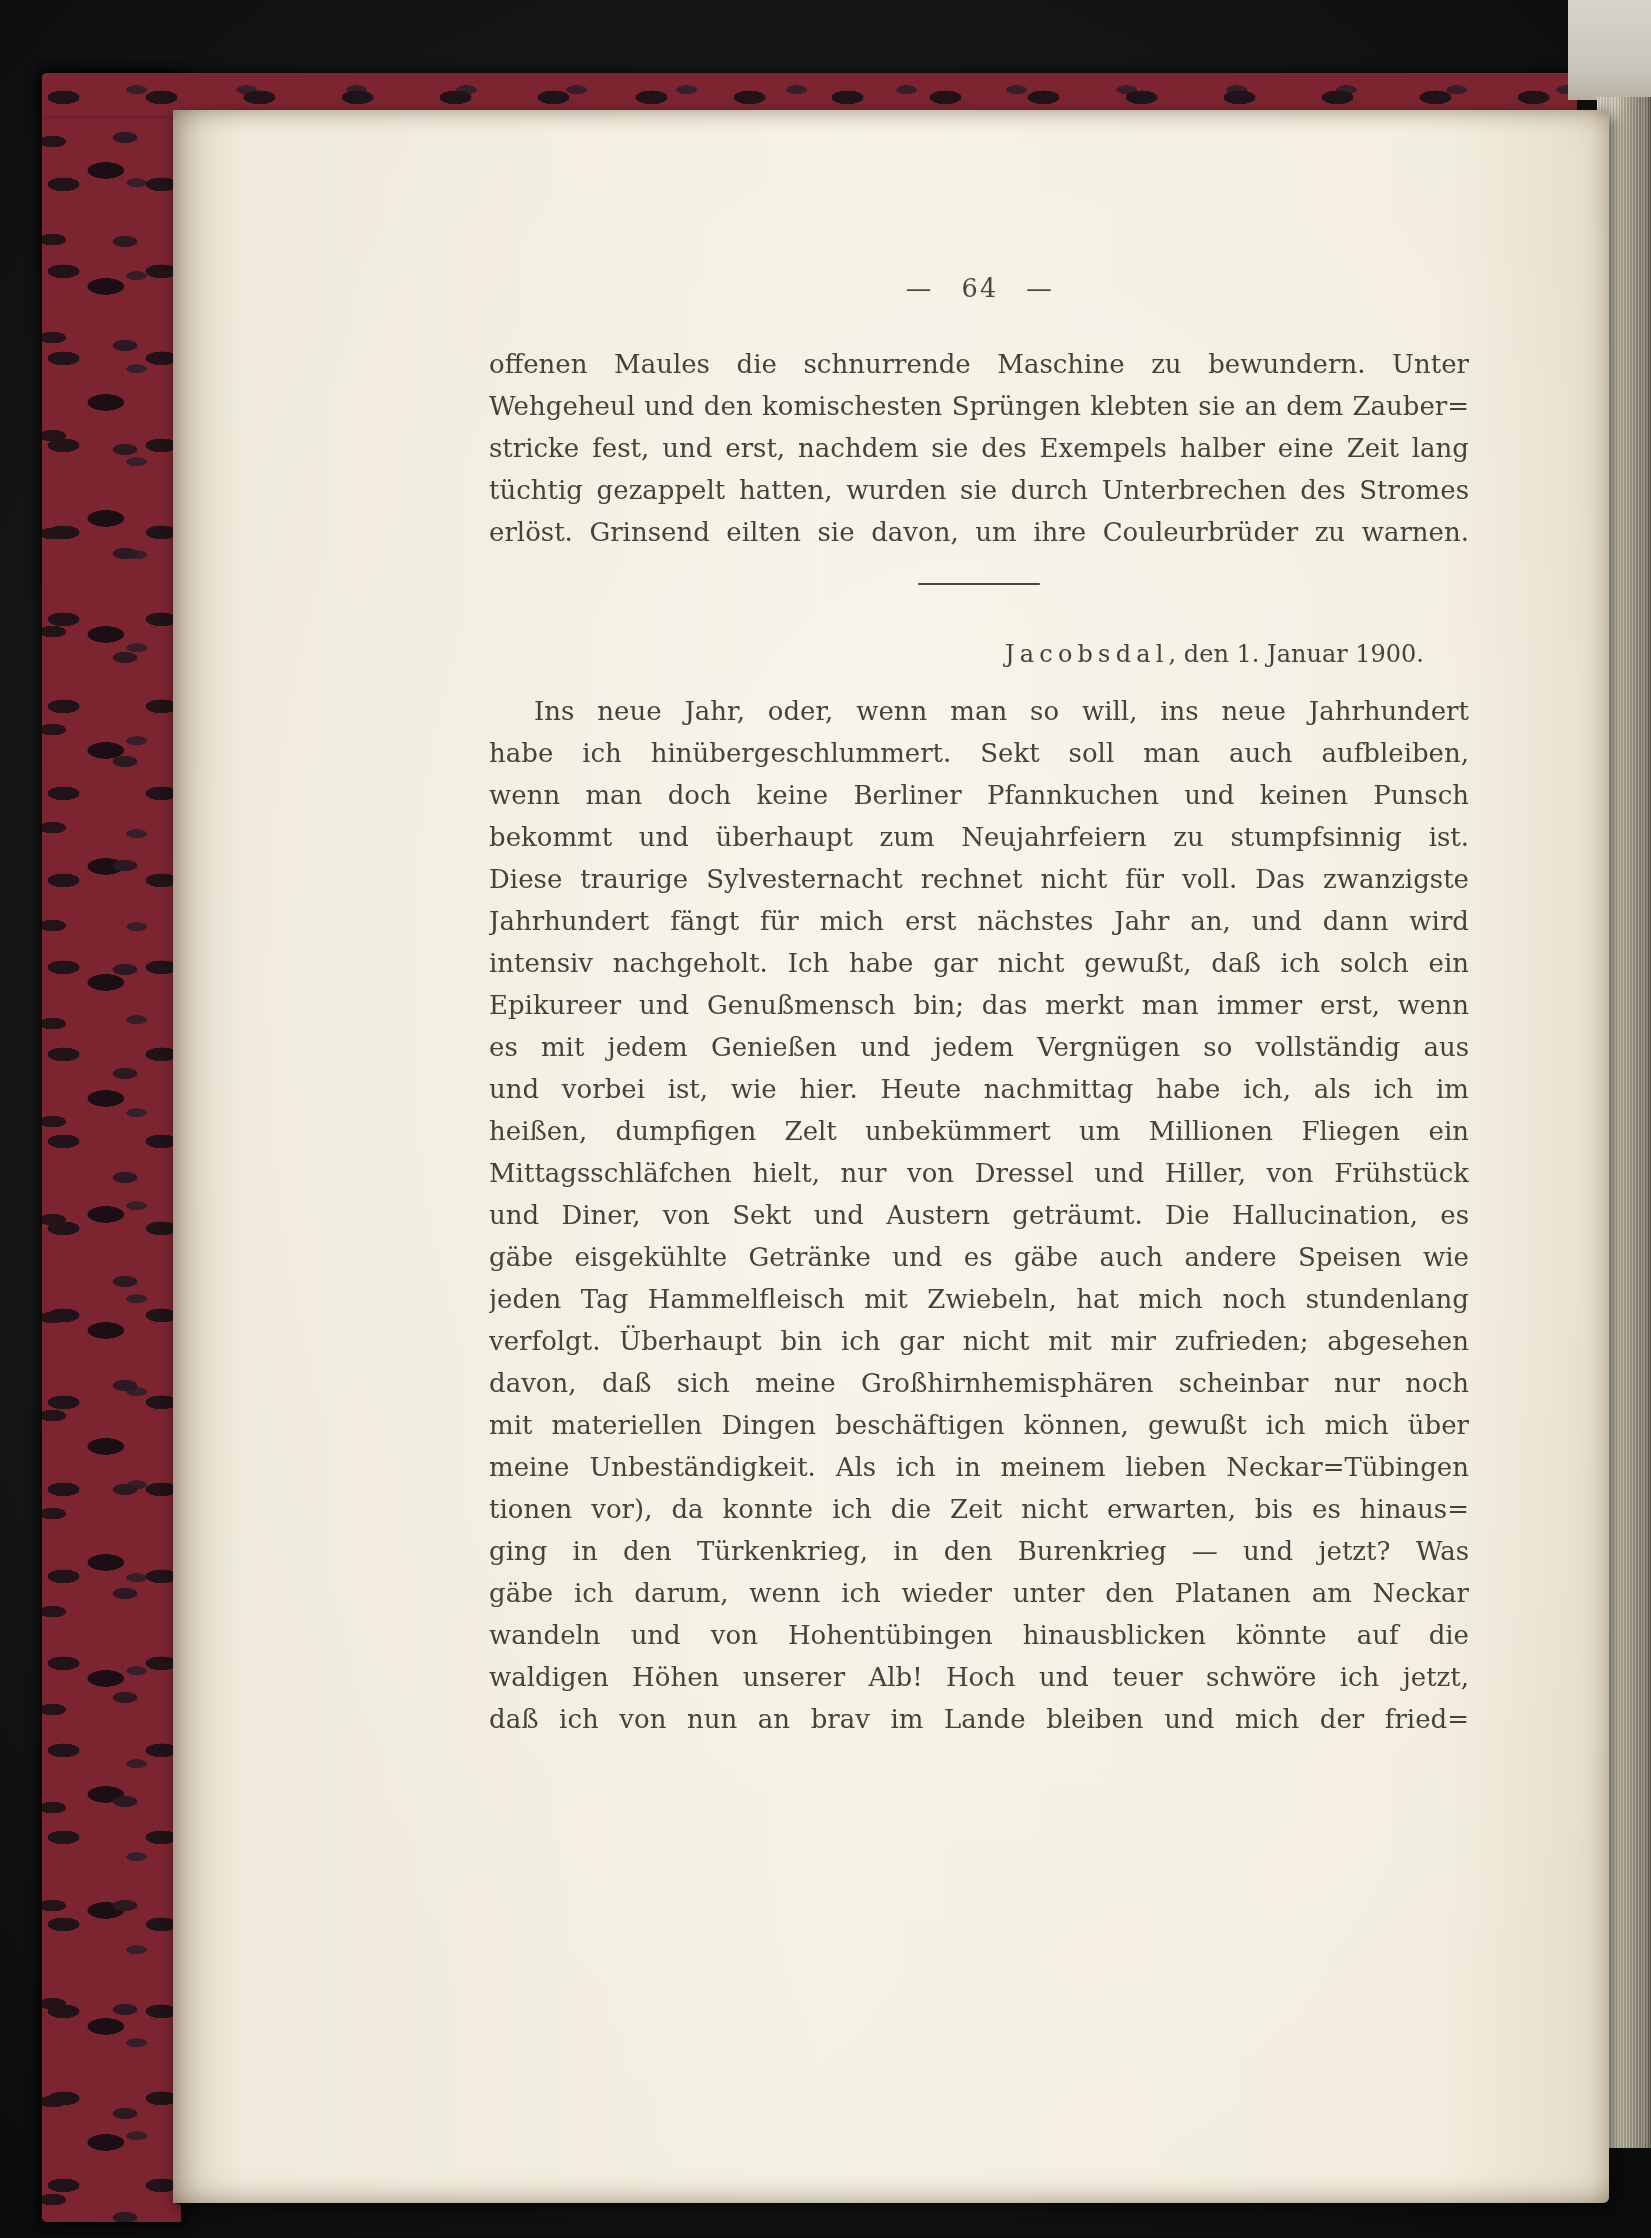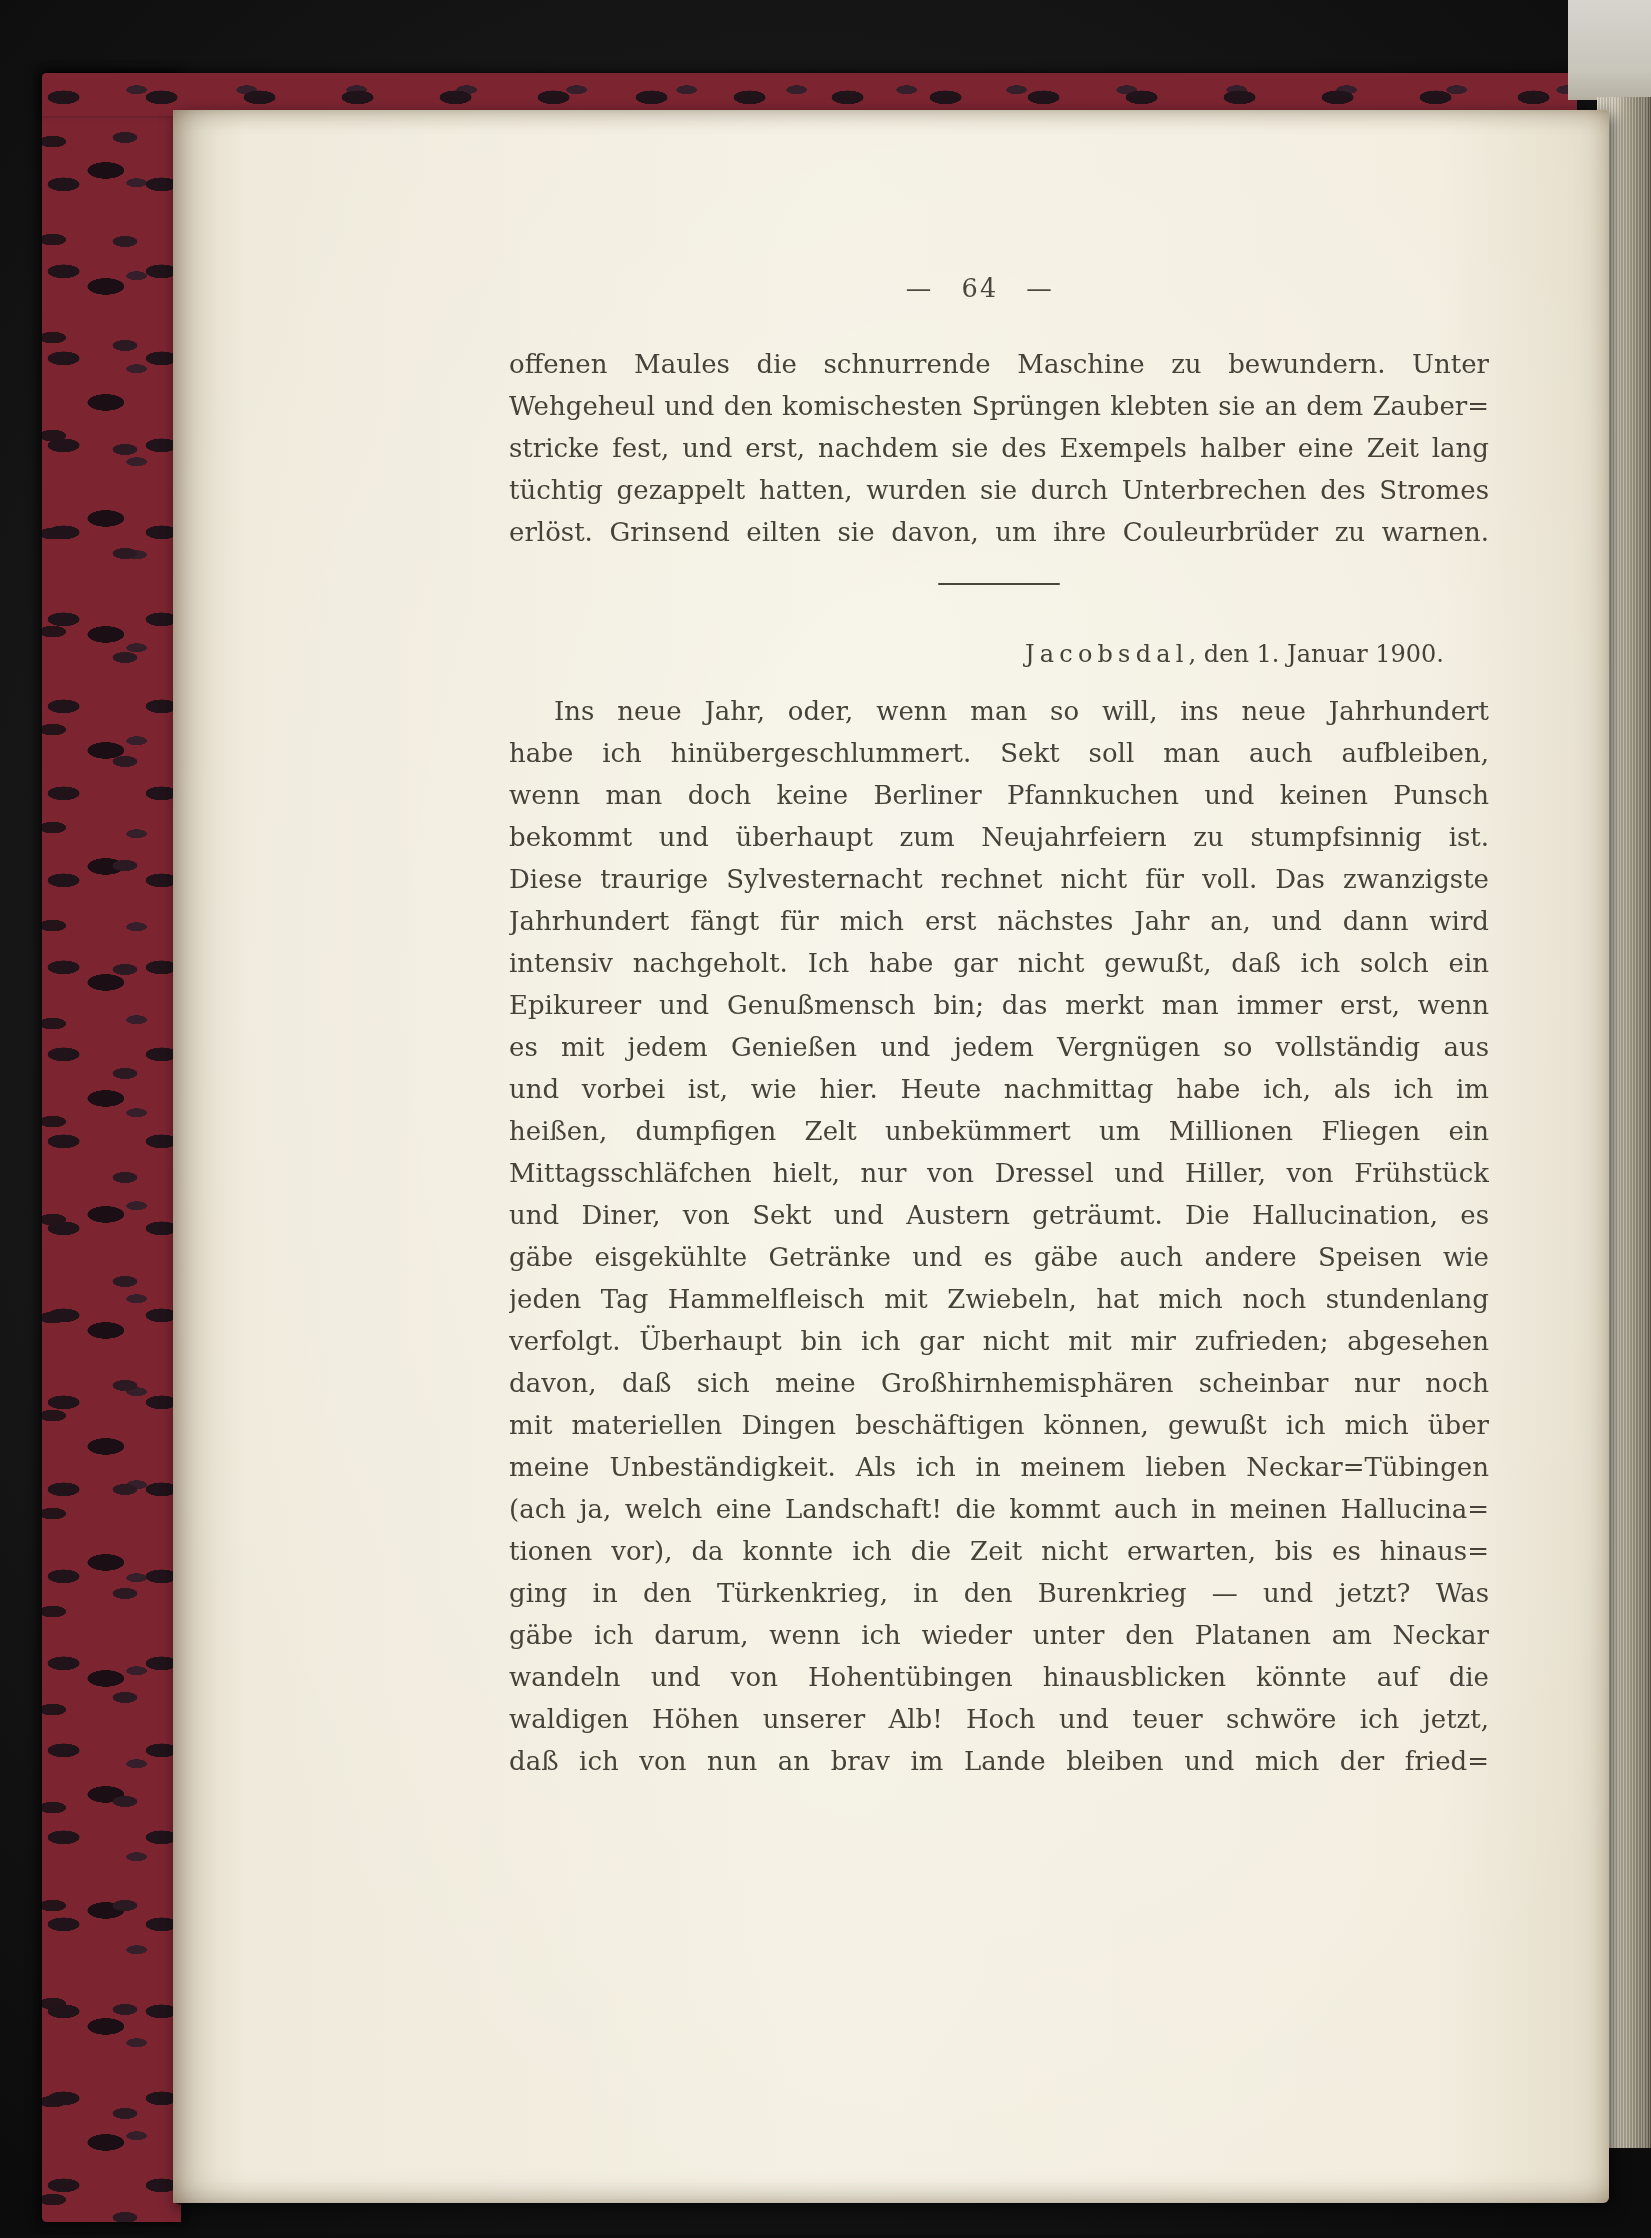--- a/index.html
+++ b/index.html
@@ -97,21 +97,21 @@
     text-align: center;
     font-size: 25.5px;
     letter-spacing: 2.3px;
     word-spacing: 17.4px;
     color: #4c473e;
   }
 
   .textblock {
     position: absolute;
     top: 233px;
-    left: 336px;
+    left: 316px;
     width: 980px;
     font-size: 26px;
     color: #46423a;
   }
   .para .line {
     height: 42px;
     line-height: 42px;
     white-space: nowrap;
     text-align: justify;
     text-align-last: justify;
@@ -189,21 +189,20 @@
           <div class="line">und vorbei ist, wie hier. Heute nachmittag habe ich, als ich im</div>
           <div class="line">heißen, dumpfigen Zelt unbekümmert um Millionen Fliegen ein</div>
           <div class="line">Mittagsschläfchen hielt, nur von Dressel und Hiller, von Frühstück</div>
           <div class="line">und Diner, von Sekt und Austern geträumt. Die Hallucination, es</div>
           <div class="line">gäbe eisgekühlte Getränke und es gäbe auch andere Speisen wie</div>
           <div class="line">jeden Tag Hammelfleisch mit Zwiebeln, hat mich noch stundenlang</div>
           <div class="line">verfolgt. Überhaupt bin ich gar nicht mit mir zufrieden; abgesehen</div>
           <div class="line">davon, daß sich meine Großhirnhemisphären scheinbar nur noch</div>
           <div class="line">mit materiellen Dingen beschäftigen können, gewußt ich mich über</div>
           <div class="line">meine Unbeständigkeit. Als ich in meinem lieben Neckar=Tübingen</div>
-          <div class="line">(ach ja, welch eine Landschaft! die kommt auch in meinen Hallucina=</div>
           <div class="line">tionen vor), da konnte ich die Zeit nicht erwarten, bis es hinaus=</div>
           <div class="line">ging in den Türkenkrieg, in den Burenkrieg — und jetzt? Was</div>
           <div class="line">gäbe ich darum, wenn ich wieder unter den Platanen am Neckar</div>
           <div class="line">wandeln und von Hohentübingen hinausblicken könnte auf die</div>
           <div class="line">waldigen Höhen unserer Alb! Hoch und teuer schwöre ich jetzt,</div>
           <div class="line">daß ich von nun an brav im Lande bleiben und mich der fried=</div>
         </div>
 
     </div>
   </div>

